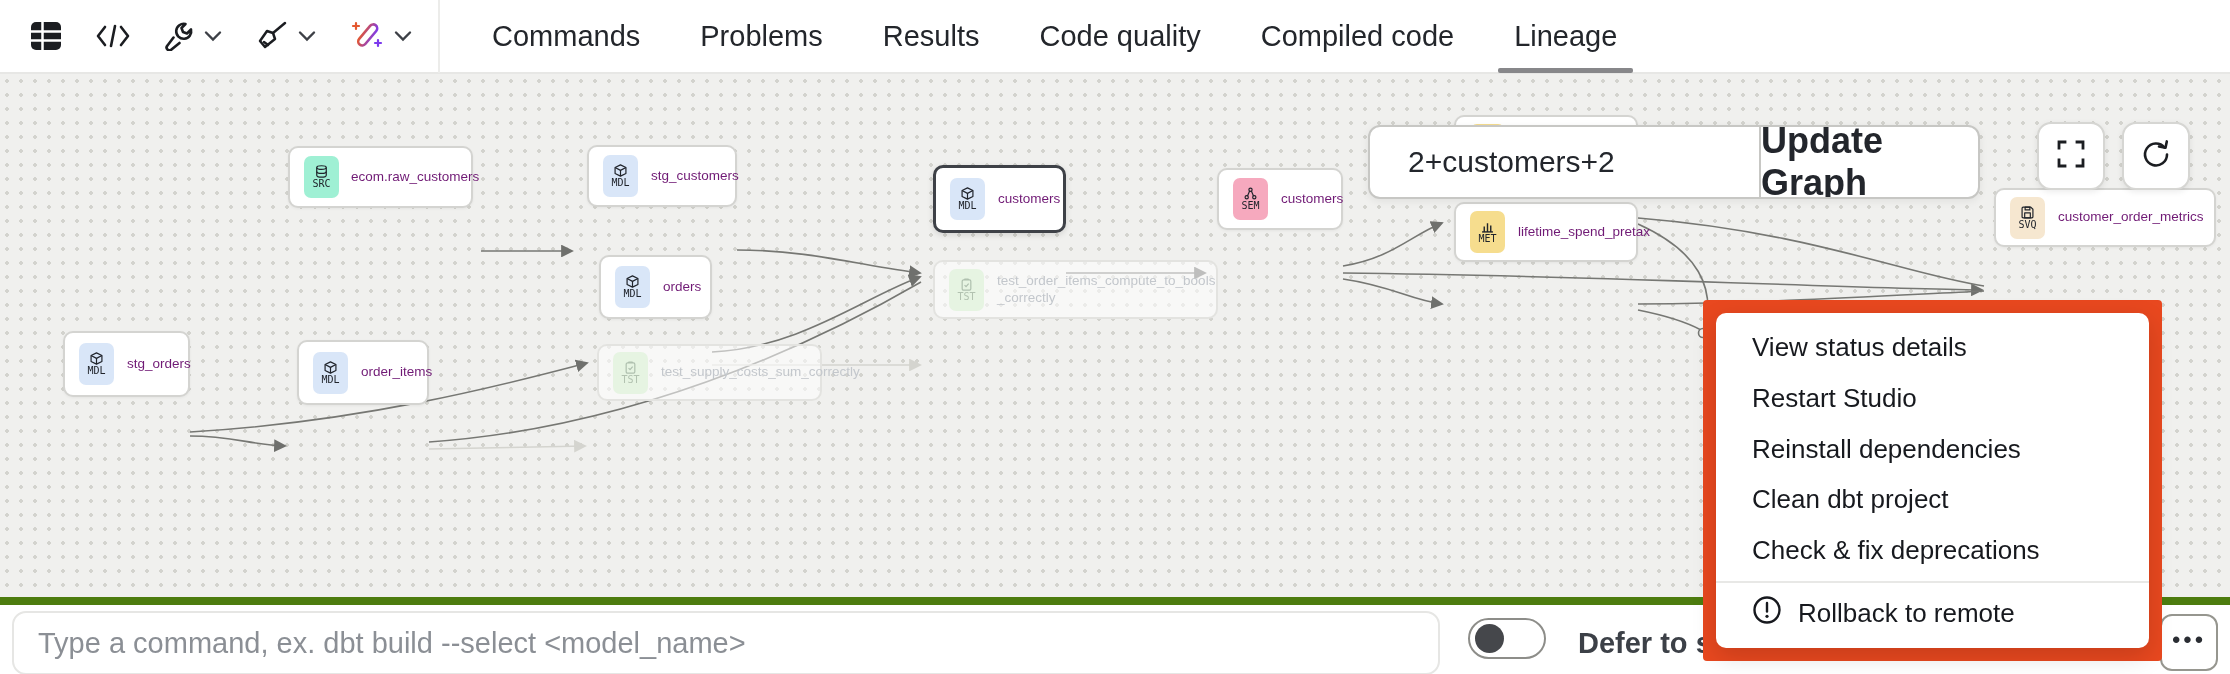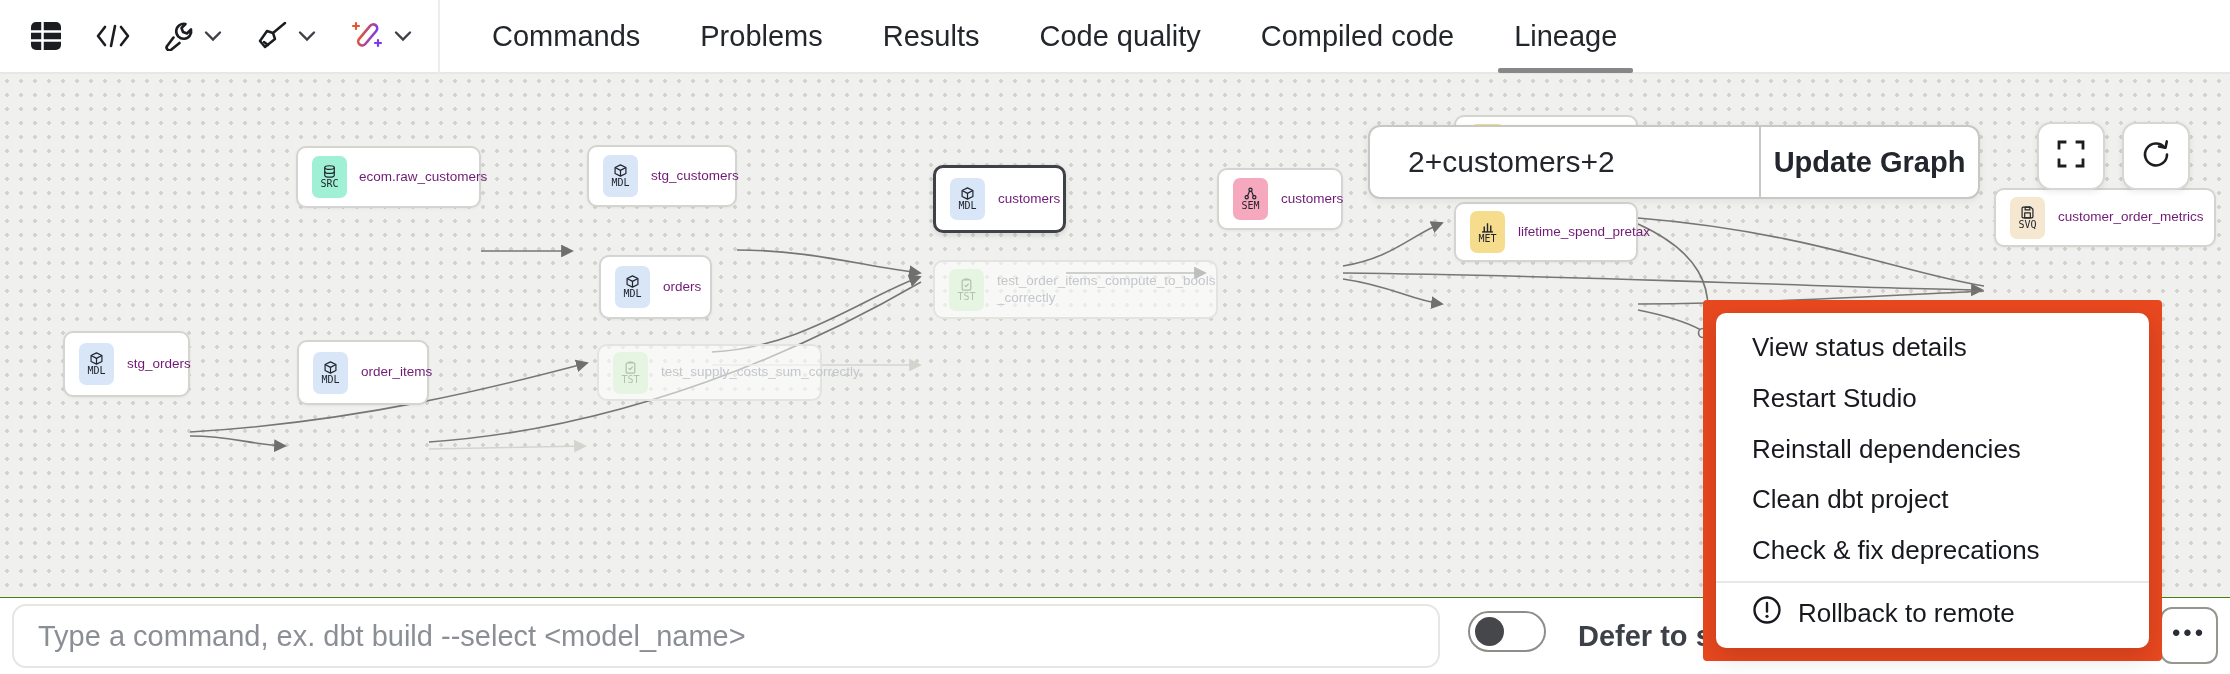--- a/index.html
+++ b/index.html
@@ -38,41 +38,41 @@
   .nlabel { font-size:13.5px; font-weight:500; color:#701a75; line-height:1.25; white-space:nowrap; }
   .node.faded .nlabel { color:#c3c7cc; font-weight:400; }
 
   
   .search-capsule { position:absolute; left:1368px; top:51px; width:612px; height:74px; background:#fff;
                     border:2px solid #c7c7c4; border-radius:12px; display:flex; z-index:10;
                     box-shadow:0 2px 8px rgba(0,0,0,0.07); overflow:hidden;padding-left:12px; }
   .search-input { flex:0 0 379px; display:flex; align-items:center; padding-left:26px;
                   font-size:30px; color:#23262c; border-right:2px solid #c7c7c4; }
   .update-btn { flex:1; display:flex; align-items:center; justify-content:center;
-                font-size:29px; font-weight:700; color:#23262c; cursor:pointer; }
+                font-size:36px; font-weight:700; color:#23262c; cursor:pointer; }
   .icon-btn { position:absolute; width:68px; height:68px; background:#fff; border:2px solid #d6d6d3;
               border-radius:14px; display:flex; align-items:center; justify-content:center;
               z-index:10; cursor:pointer; box-shadow:0 2px 6px rgba(0,0,0,0.08); }
   .icon-btn.fullscreen { left:2037px; top:48px; }
   .icon-btn.refresh { left:2122px; top:48px; }
 
   
   .menu-frame { position:absolute; left:1703px; top:300px; width:459px; height:361px;
                 background:#e8481f; border-radius:4px; z-index:50; padding:13px; }
   .menu-panel { width:100%; height:100%; background:#fff; border-radius:10px; padding:9px 0;
                 box-shadow:0 8px 24px rgba(0,0,0,0.15); display:flex; flex-direction:column; }
   .menu-item { height:52px; display:flex; align-items:center; padding-left:36px;
                font-size:26px; font-weight:500; color:#17191e; cursor:pointer; white-space:nowrap; }
   .menu-divider { height:2px; background:#e8e8e6; margin:5px 0; }
   .menu-item.rollback { gap:16px; }
   .menu-item.rollback svg { flex:0 0 auto; }
 
   
   .bottombar { position:absolute; left:0; top:597px; width:2230px; height:77px; background:#fff;
-               border-top:1px solid #4d7c0f; z-index:5; }
+               border-top:8px solid #4d7c0f; z-index:5; }
   .cmd-input { position:absolute; left:12px; top:6px; width:1428px; height:64px; background:#fff;
                border:2px solid #e6e6e4; border-radius:14px; display:flex; align-items:center;
                padding-left:24px; font-size:29px; color:#8b8f95; }
   .toggle { position:absolute; left:1468px; top:13px; width:78px; height:41px; border:2.5px solid #8d8d89;
             border-radius:21px; background:#fff; cursor:pointer; }
   .toggle .knob { position:absolute; left:5px; top:4px; width:29px; height:29px; border-radius:50%;
                   background:#45474b; }
   .defer-label { position:absolute; left:1578px; top:0; height:77px; display:flex; align-items:center;
                  font-size:29px; font-weight:600; color:#3c4047; white-space:nowrap; }
   .more-btn { position:absolute; left:2160px; top:9px; width:58px; height:57px; background:#fff;
@@ -191,21 +191,21 @@
       <path d="M1638 236 C1668 242 1690 250 1701 256"></path>
       <circle cx="1703" cy="259" r="4.5" fill="#f0f0ee" stroke="#767773"></circle>
     </g>
     <g fill="none" stroke="#d4d4cf" stroke-width="1.6">
       <path d="M712 291 L920 291" marker-end="url(#arrf)"></path>
       <path d="M429 375 L585 372" marker-end="url(#arrf)"></path>
     </g>
   </svg>
 
   <div id="nodes-layer">
-      <div class="node" style="left: 296px; top: 72px; width: 185px; height: 62px; gap: 12px;">
+      <div class="node" style="left: 288px; top: 72px; width: 185px; height: 62px; gap: 12px;">
         <div class="badge" style="background: rgb(159, 240, 212);">
           <span>
             <svg width="13" height="13" viewBox="0 0 12 12" fill="none" stroke="#20242b" stroke-width="1.1">
               <ellipse cx="6" cy="2.4" rx="4.4" ry="1.7"></ellipse>
               <path d="M1.6 2.4 V9.4 C1.6 10.4 3.6 11.2 6 11.2 C8.4 11.2 10.4 10.4 10.4 9.4 V2.4"></path>
               <path d="M1.6 5.9 C1.6 6.9 3.6 7.7 6 7.7 C8.4 7.7 10.4 6.9 10.4 5.9"></path>
             </svg>
           </span>
           <span class="code">SRC</span>
         </div>

